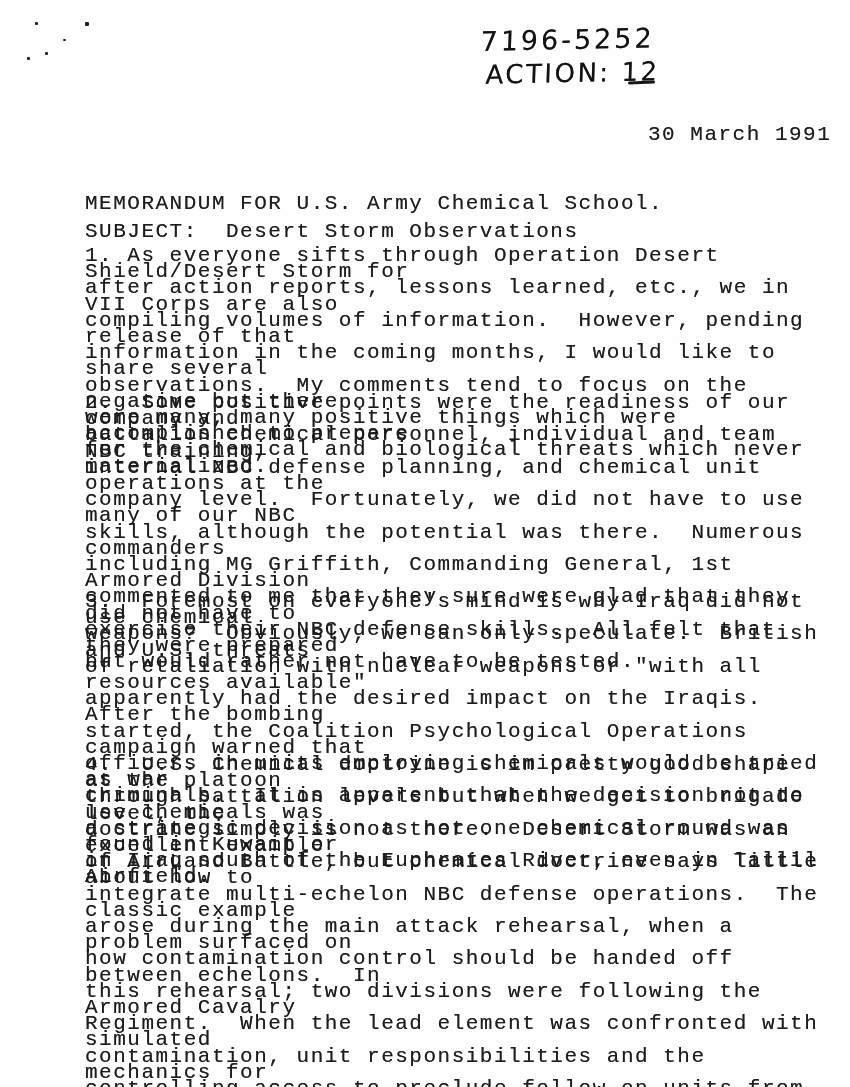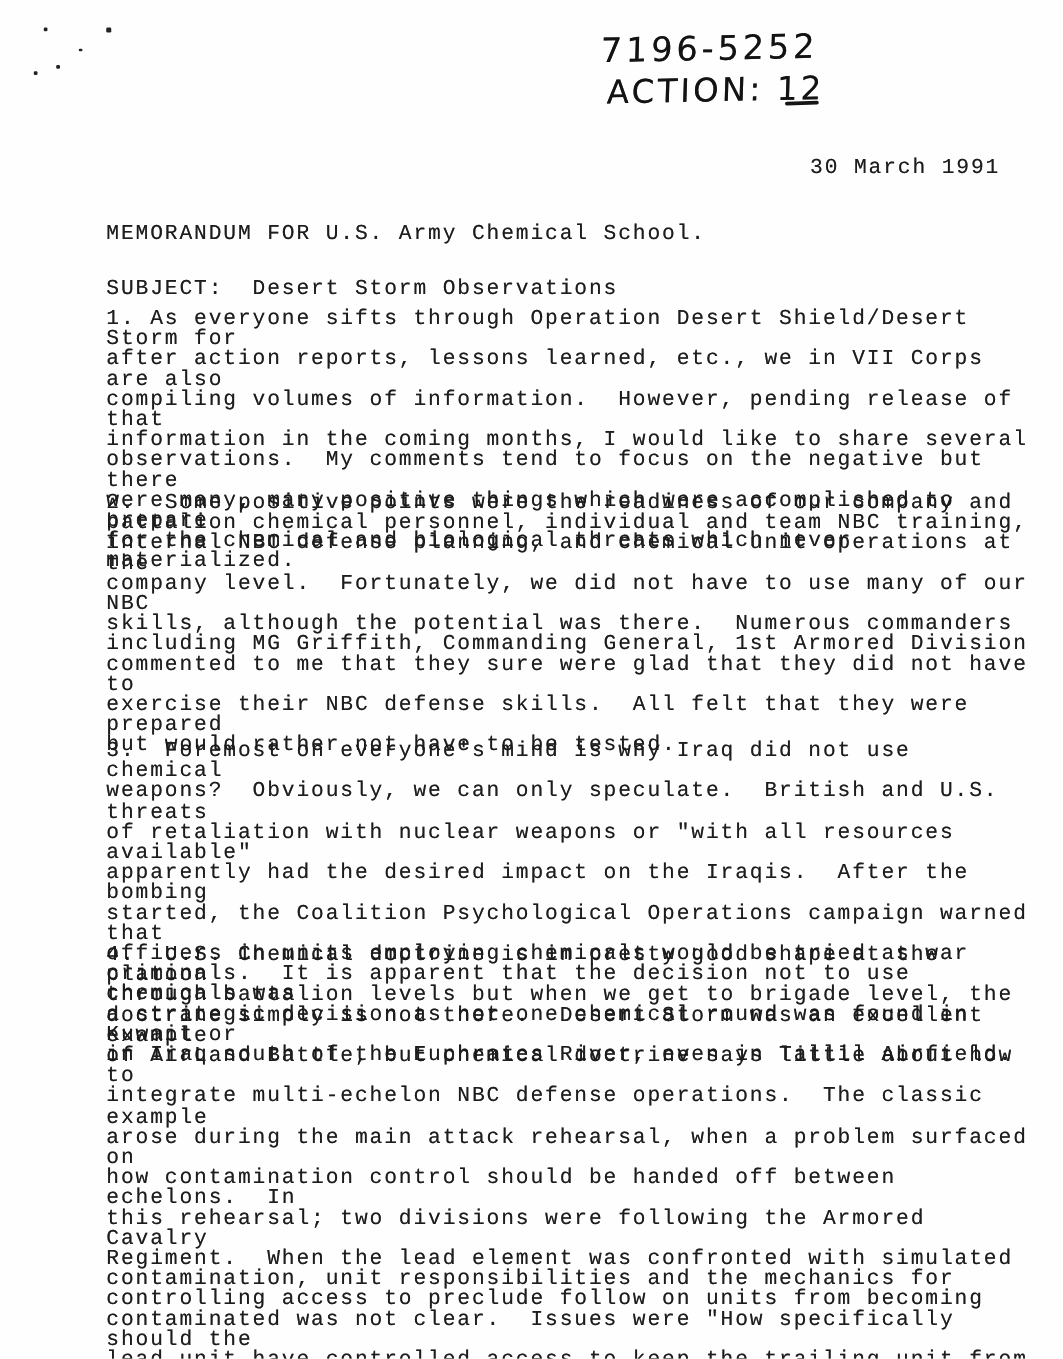--- a/index.html
+++ b/index.html
@@ -12,34 +12,34 @@
     width: 850px;
     height: 1087px;
     background: #fefefe;
     overflow: hidden;
     font-family: "Liberation Mono", "DejaVu Sans Mono", monospace;
     color: #1d1d1d;
   }
   .typed {
     position: absolute;
     left: 85px;
-    font-size: 17px;
+    font-size: 21px;
     letter-spacing: 1.5px;
     line-height: 16.2px;
     white-space: pre-wrap;
     margin: 0;
     color: #1d1d1d;
     text-shadow: 0 0 0.4px rgba(0,0,0,0.55);
   }
   .para { width: 745px; }
   .date-line {
     left: 648px;
     top: 127px;
   }
-  .memo-line { top: 180px; text-align: center; }
+  .memo-line { top: 196px; text-align: center; }
   .subject-line { top: 224px; }
   .p1 { top: 248px; }
   .p2 { top: 395px; }
   .p3 { top: 594px; }
   .p4 { top: 727px; margin-top: 30px; }
   .handwriting {
     position: absolute;
     left: 480px;
     top: 24px;
     font-family: "DejaVu Sans", sans-serif;

